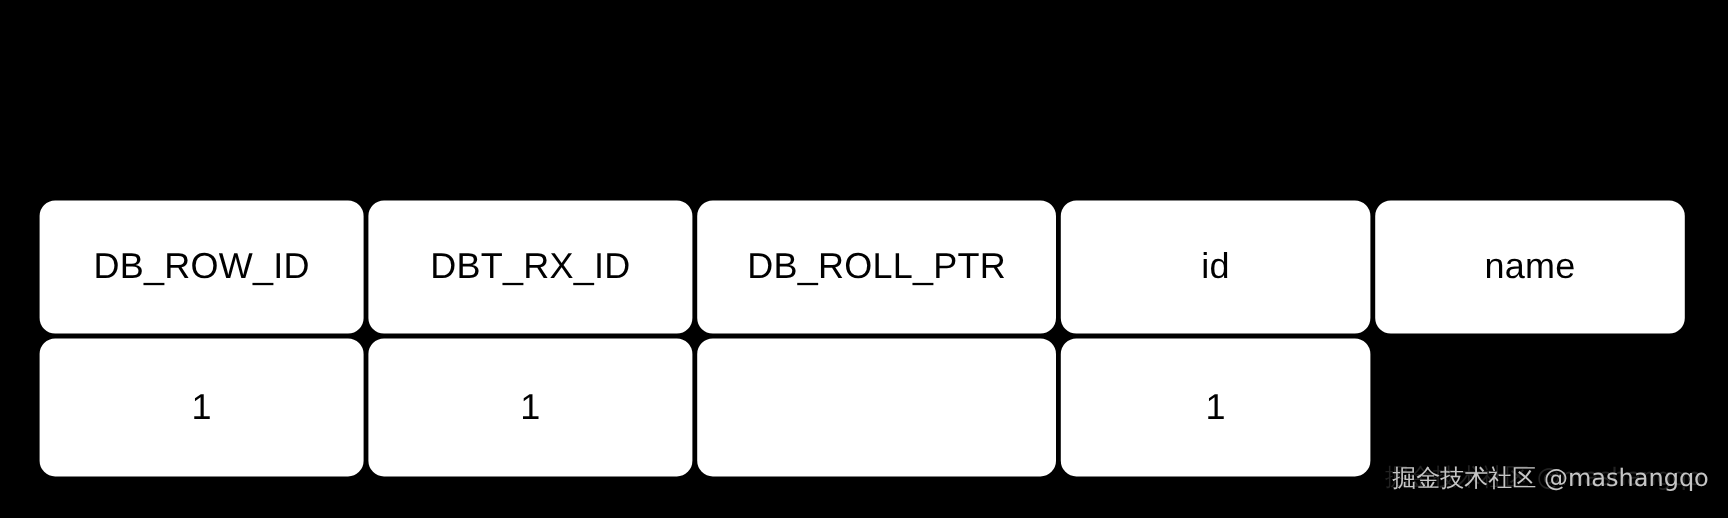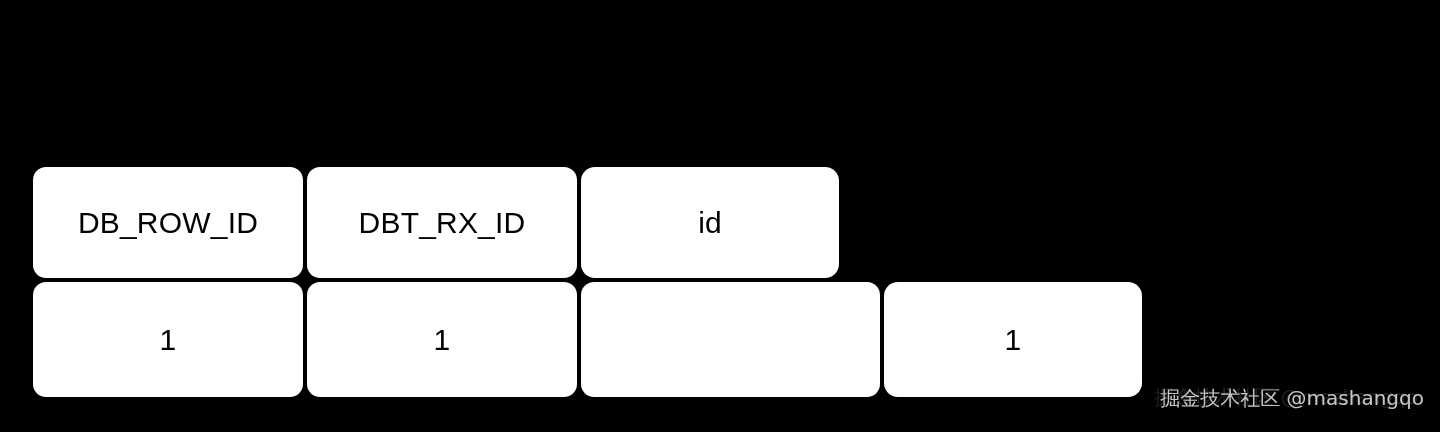--- a/index.html
+++ b/index.html
@@ -66,21 +66,21 @@
 
   .record-cell.cell-cjk .cell-text {
     font-family: "DejaVu Sans", "Liberation Sans", sans-serif;
     font-size: 31px;
   }
 
   
   .col-0 { flex: 0 0 270px; }
   .col-1 { flex: 0 0 270px; text-align: center; }
   .col-2 { flex: 0 0 299px; }
-  .col-3 { flex: 0 0 258px; border-radius: 14px; }
+  .col-3 { flex: 0 0 258px; }
   .col-4 { flex: 0 0 258px; }
 
   
   .watermark {
     position: absolute;
     right: 16px;
     bottom: 21px;
     font-size: 20px;
     line-height: 26px;
     white-space: nowrap;
@@ -108,22 +108,28 @@
 
   <div class="record-table">
 
     <div class="record-row header-row">
       <div class="record-cell col-0">
         <span class="cell-text">DB_ROW_ID</span>
       </div>
       <div class="record-cell col-1">
         <span class="cell-text">DBT_RX_ID</span>
       </div>
+      <div class="record-cell col-2">
+        <span class="cell-text">DB_ROLL_PTR</span>
+      </div>
       <div class="record-cell col-3">
         <span class="cell-text">id</span>
+      </div>
+      <div class="record-cell col-4">
+        <span class="cell-text">name</span>
       </div>
     </div>
 
     <div class="record-row data-row">
       <div class="record-cell col-0">
         <span class="cell-text">1</span>
       </div>
       <div class="record-cell col-1">
         <span class="cell-text">1</span>
       </div>

